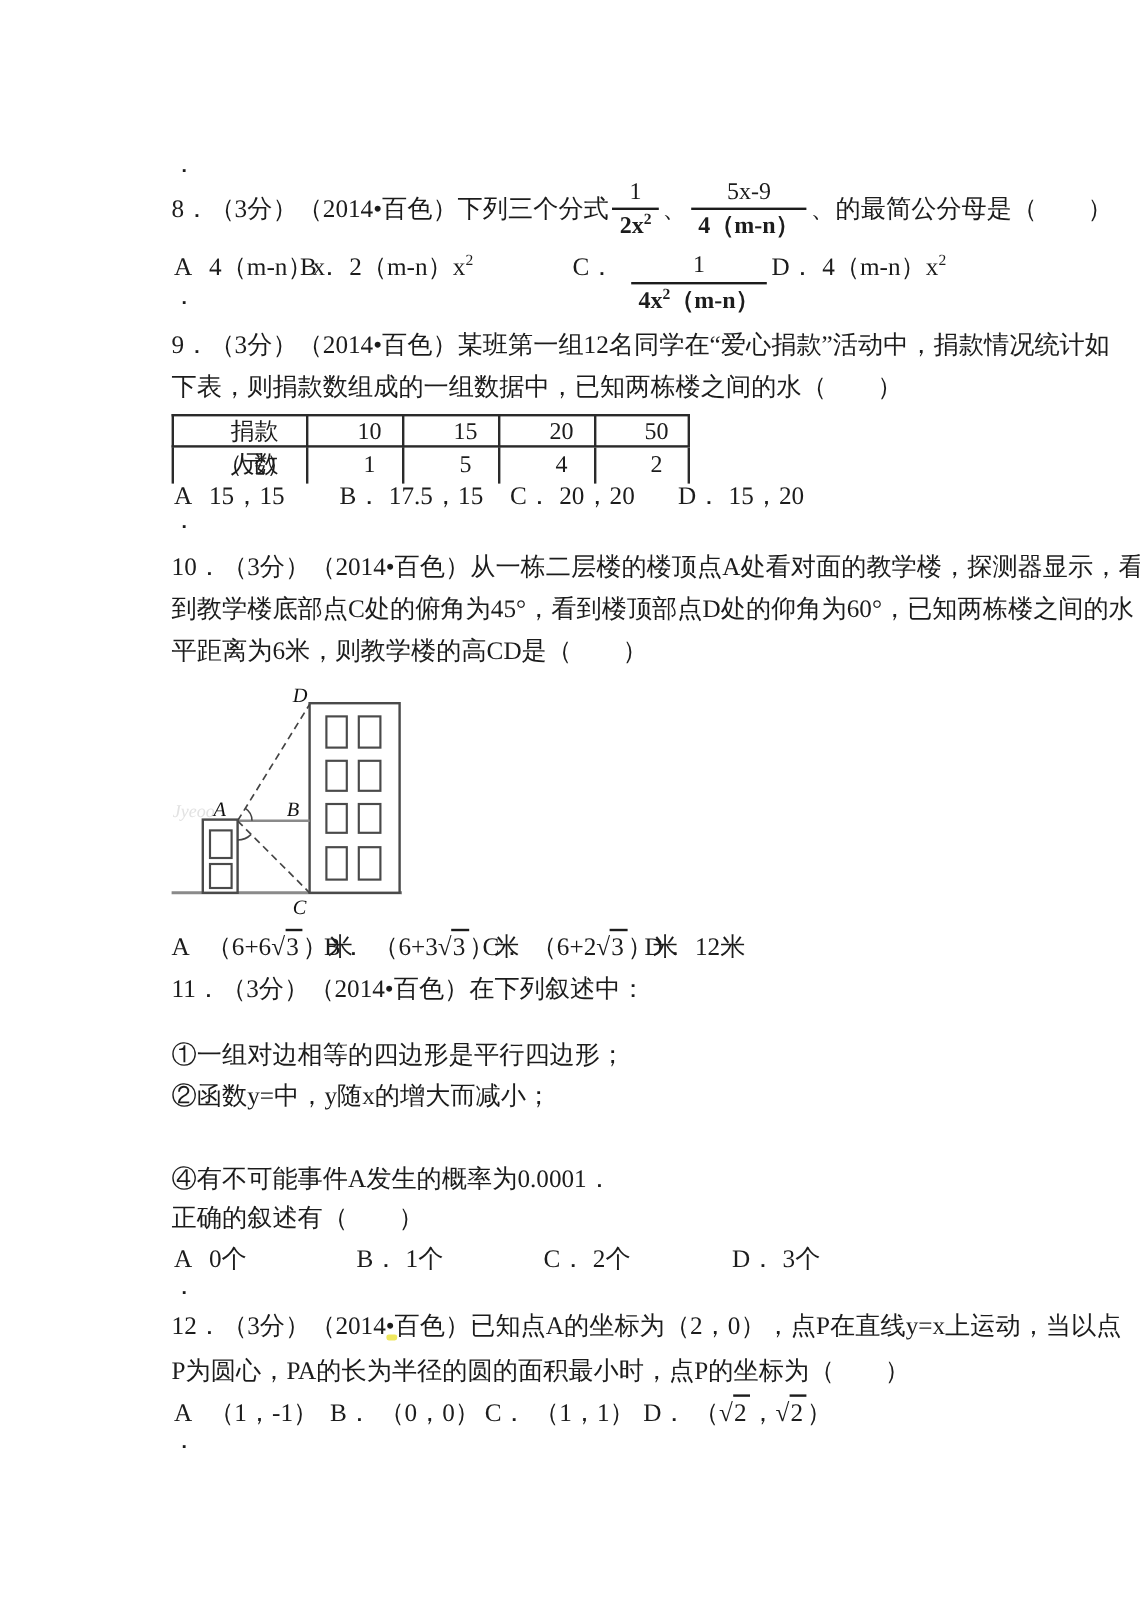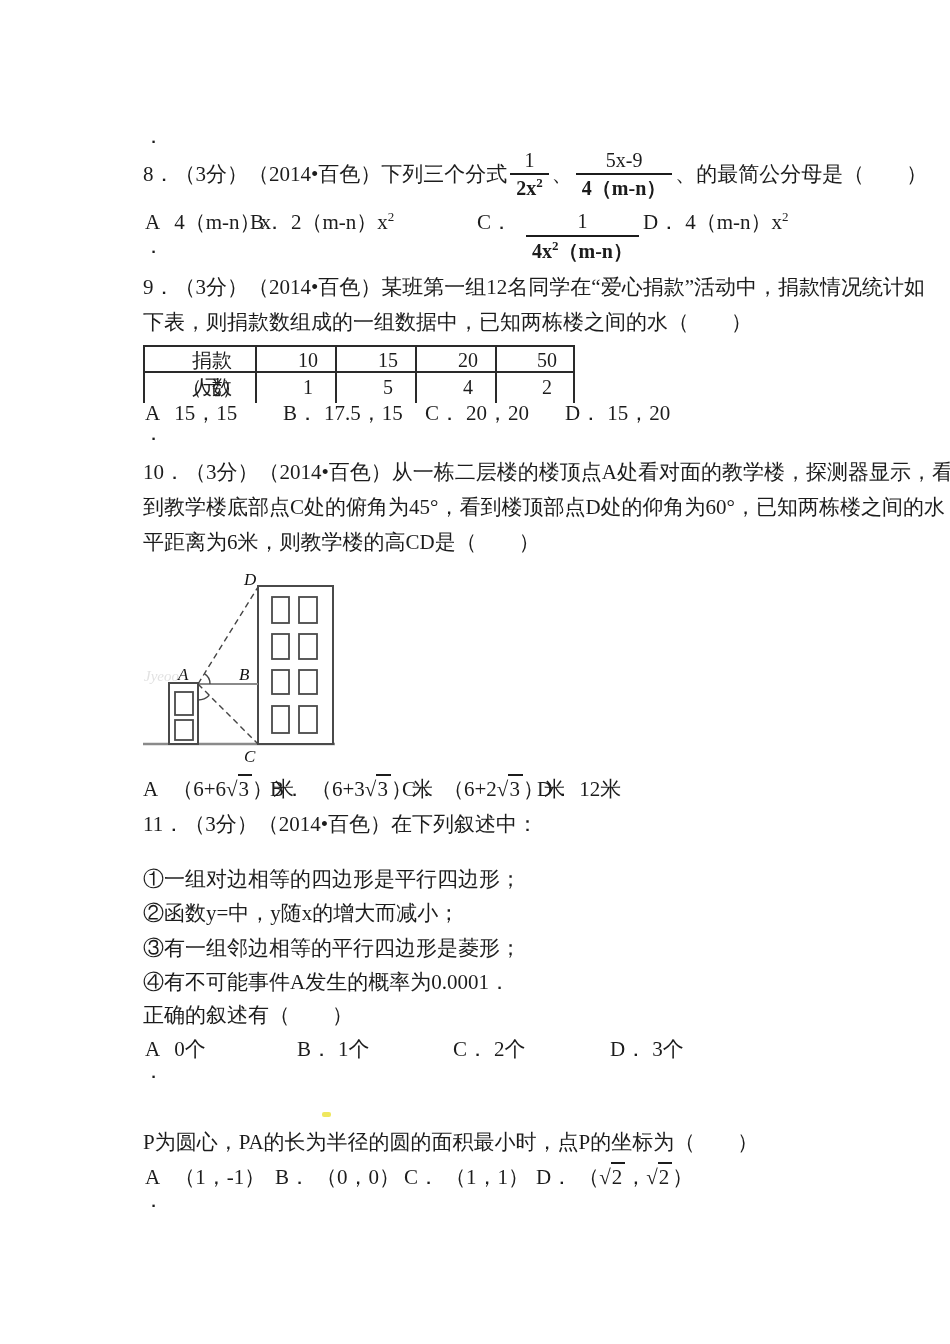--- a/index.html
+++ b/index.html
@@ -230,21 +230,20 @@
     <span><span>（6+2</span><span class="sqrt">√<span class="vinc">3</span></span><span>）米</span></span>
   </div>
   <div class="opt" style="left:537px;top:775px">
     <span class="olabel">D．</span>
     <span>12米</span>
   </div>
 
   <div class="line" style="top:810px">11．（3分）（2014•百色）在下列叙述中：</div>
   <div class="line" style="top:865px">①一组对边相等的四边形是平行四边形；</div>
   <div class="line" style="top:899px">②函数y=中，y随x的增大而减小；</div>
-  <div class="line" style="top:934px">③有一组邻边相等的平行四边形是菱形；</div>
   <div class="line" style="top:968px">④有不可能事件A发生的概率为0.0001．</div>
   <div class="line" style="top:1001px">正确的叙述有（　　）</div>
 
   <div class="opt" style="left:145px;top:1035px">
     <span class="olabel a">A</span>
     <span>0个</span>
   </div>
   <div class="opt" style="left:297px;top:1035px">
     <span class="olabel">B．</span>
     <span>1个</span>
@@ -253,20 +252,21 @@
     <span class="olabel">C．</span>
     <span>2个</span>
   </div>
   <div class="opt" style="left:610px;top:1035px">
     <span class="olabel">D．</span>
     <span>3个</span>
   </div>
 
   <div class="line" style="top:1057px">．</div>
 
+  <div class="line" style="top:1091px">12．（3分）（2014•百色）已知点A的坐标为（2，0），点P在直线y=x上运动，当以点</div>
   <div class="artifact" style="background:#ede44c"></div>
   <div class="line" style="top:1128px">P为圆心，PA的长为半径的圆的面积最小时，点P的坐标为（　　）</div>
 
   <div class="opt" style="left:145px;top:1163px">
     <span class="olabel a">A</span>
     <span>（1，-1）</span>
   </div>
   <div class="opt" style="left:275px;top:1163px">
     <span class="olabel">B．</span>
     <span>（0，0）</span>

